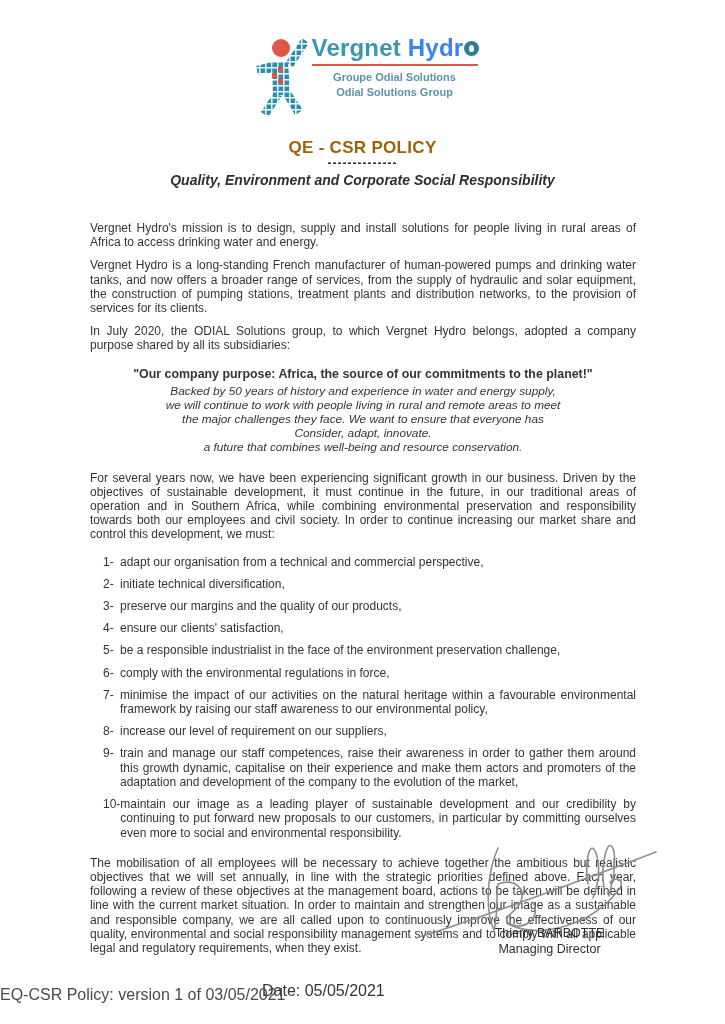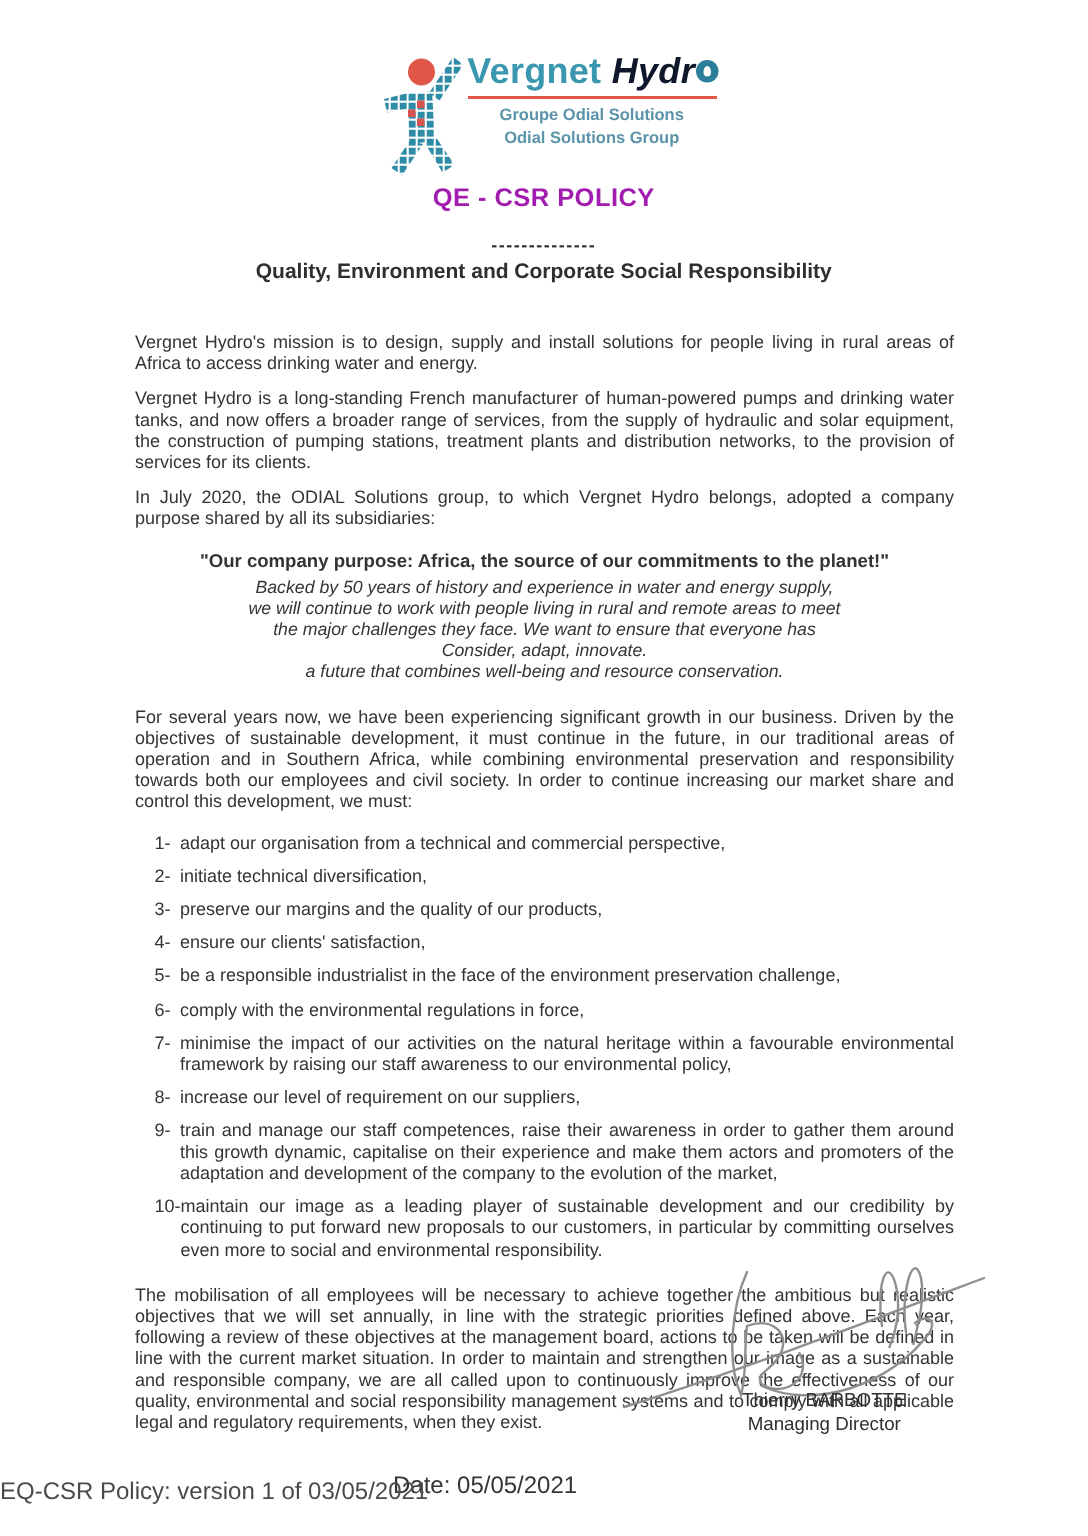--- a/index.html
+++ b/index.html
@@ -19,50 +19,50 @@
     position:absolute;top:30px;left:50%;transform:translateX(-50%);
     width:230px;height:88px;
   }
   .logo-figure{position:absolute;left:0;top:2px;width:62px;height:86px;}
   .logo-right{position:absolute;left:64px;top:6px;width:166px;}
   .brand{
     font-size:24px;font-weight:bold;letter-spacing:0.2px;
     white-space:nowrap;line-height:1;
   }
   .brand .w1{color:#3a97af;margin-top:44px;}
-  .brand .w2{color:#0f172a;font-style:italic;}
+  .brand .w2{color:#3b82f6;}
   .droplet-o{
     display:inline-block;width:15px;height:15px;border-radius:50%;
     background:#2a7e99;position:relative;vertical-align:baseline;
     margin-left:1px;
   }
   .droplet-o::after{
     content:"";position:absolute;left:5px;top:4px;width:5px;height:7px;
     background:#ffffff;border-radius:50% 50% 50% 50%/60% 60% 40% 40%;
   }
   .brand-rule{height:2px;background:#e05747;margin-top:4px;width:100%;}
   .logo-sub{
     margin-top:4px;text-align:center;color:#5b94a9;
     font-size:11px;line-height:1.35;font-weight:bold;
   }
 
   
   .doc-title{
-    position:absolute;top:122px;left:0;width:100%;
-    text-align:center;font-size:17px;font-weight:bold;color:#a21caf;
+    position:absolute;top:138px;left:0;width:100%;
+    text-align:center;font-size:17px;font-weight:bold;color:#a16207;
     letter-spacing:0.3px;
   }
   .doc-dashes{
     position:absolute;top:156px;left:0;width:100%;
     text-align:center;font-size:12px;font-weight:bold;color:#2f2f2f;
     letter-spacing:1px;
   }
   .doc-subtitle{
     position:absolute;top:172px;left:0;width:100%;
-    text-align:center;font-size:14px;font-weight:bold;
+    text-align:center;font-size:14px;font-weight:bold;font-style:italic;
     color:#2f2f2f;
   }
 
   
   .content{position:absolute;left:90px;top:221px;width:546px;}
   .para{
     font-size:12px;line-height:14.2px;text-align:justify;
     margin:0 0 9px 0;
   }
   .quote{margin:14px 0 10px 0;text-align:center;}

